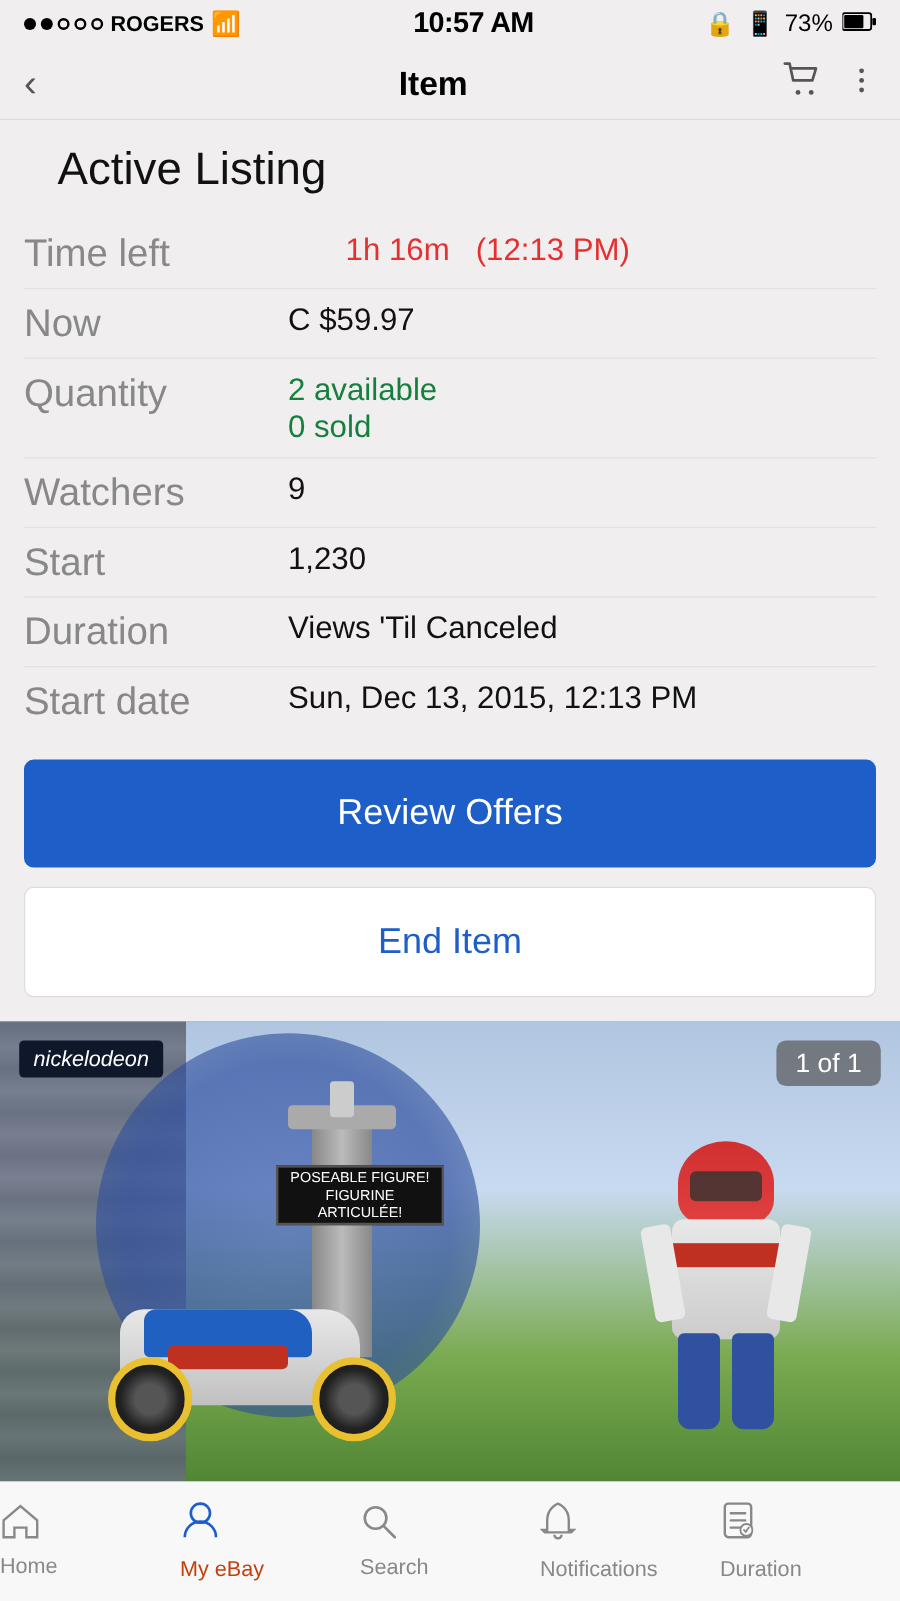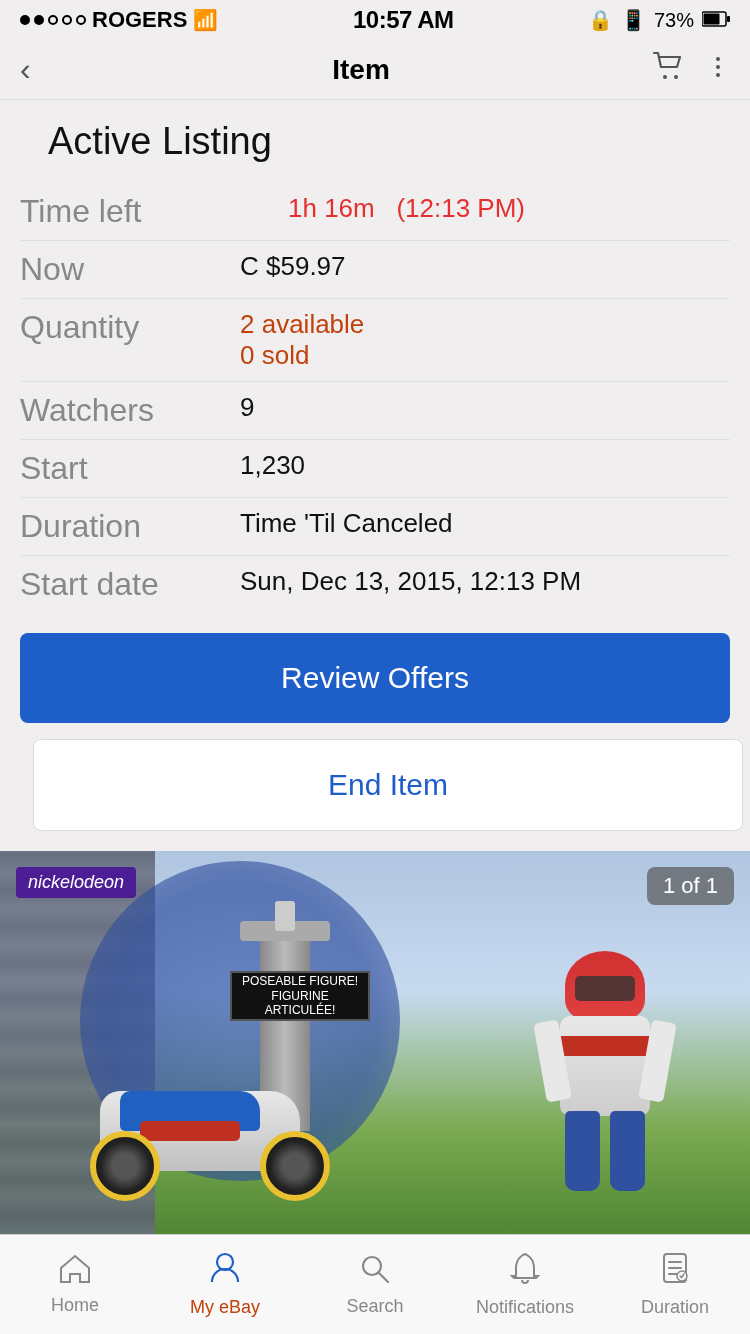--- a/index.html
+++ b/index.html
@@ -38,21 +38,21 @@
       width: 10px;
       height: 10px;
       border-radius: 50%;
       background: #000;
     }
     .dot.empty {
       background: transparent;
       border: 2px solid #000;
     }
     .carrier {
-      font-size: 22px;
+      font-size: 18px;
       font-weight: 600;
     }
     .wifi-icon {
       font-size: 20px;
     }
     .status-center {
       font-size: 24px;
       font-weight: 600;
       letter-spacing: -0.5px;
     }
@@ -145,21 +145,21 @@
     .info-value.red {
       color: #e63030;
       margin-left: 48px;
     }
     .info-value-multi {
       display: flex;
       flex-direction: column;
     }
     .info-value-multi span {
       font-size: 26px;
-      color: #c2410c;
+      color: #15803d;
     }
 
     
     .btn-review {
       display: block;
       width: 100%;
       background: #1e5ec8;
       color: #fff;
       text-align: center;
       font-size: 30px;
@@ -176,21 +176,20 @@
       background: #fff;
       color: #1e5ec8;
       text-align: center;
       font-size: 30px;
       font-weight: 400;
       padding: 28px 0;
       border-radius: 8px;
       border: 1px solid #ddd;
       margin-bottom: 20px;
       cursor: pointer;
-      margin-left: 13px;
     }
 
     
     .product-image-container {
       width: 750px;
       margin-left: -20px;
       height: 400px;
       position: relative;
       overflow: hidden;
       background: #888;
@@ -214,21 +213,20 @@
       height: 100px;
       background: #f8f8f8;
       border-top: 1px solid #ccc;
       display: flex;
       align-items: center;
       justify-content: space-around;
     }
     .tab-item {
       display: flex;
       flex-direction: column;
-      align-items: center;
       gap: 4px;
       cursor: pointer;
       flex: 1;
     }
     .tab-icon {
       font-size: 30px;
       color: #888;
     }
     .tab-icon.active {
       color: #1e5ec8;
@@ -320,21 +318,21 @@
       <span class="info-value">9</span>
     </div>
 
     <div class="info-row">
       <span class="info-label">Start</span>
       <span class="info-value">1,230</span>
     </div>
 
     <div class="info-row">
       <span class="info-label">Duration</span>
-      <span class="info-value">Time 'Til Canceled</span>
+      <span class="info-value">Views 'Til Canceled</span>
     </div>
 
     <div class="info-row">
       <span class="info-label">Start date</span>
       <span class="info-value">Sun, Dec 13, 2015, 12:13 PM</span>
     </div>
 
   </div>
 
   <button class="btn-review">Review Offers</button>
@@ -381,21 +379,21 @@
 
         <div style="position:absolute;top:70px;left:0px;width:25px;height:80px;background:#e8e8e8;border-radius:5px;transform:rotate(-10deg);"></div>
         <div style="position:absolute;top:70px;right:0px;width:25px;height:80px;background:#e8e8e8;border-radius:5px;transform:rotate(10deg);"></div>
       </div>
 
       <div style="position:absolute;top:120px;left:230px;width:140px;height:50px;background:#111;border:2px solid #555;display:flex;flex-direction:column;align-items:center;justify-content:center;padding:4px;">
         <span style="color:#fff;font-size:12px;text-align:center;line-height:1.2;">POSEABLE FIGURE!<br>FIGURINE ARTICULÉE!</span>
       </div>
     </div>
 
-    <div style="position:absolute;top:16px;left:16px;background:#4c1d95;color:#fff;font-size:18px;padding:5px 12px;border-radius:4px;font-style:italic;">nickelodeon</div>
+    <div style="position:absolute;top:16px;left:16px;background:#0f172a;color:#fff;font-size:18px;padding:5px 12px;border-radius:4px;font-style:italic;">nickelodeon</div>
 
     <div style="position:absolute;top:16px;right:16px;background:rgba(90,90,90,0.72);color:#fff;font-size:22px;padding:6px 16px;border-radius:8px;">1 of 1</div>
   </div>
 
 </div>
 
 <div class="tab-bar">
 
   <div class="tab-item">
     <span class="tab-icon">

